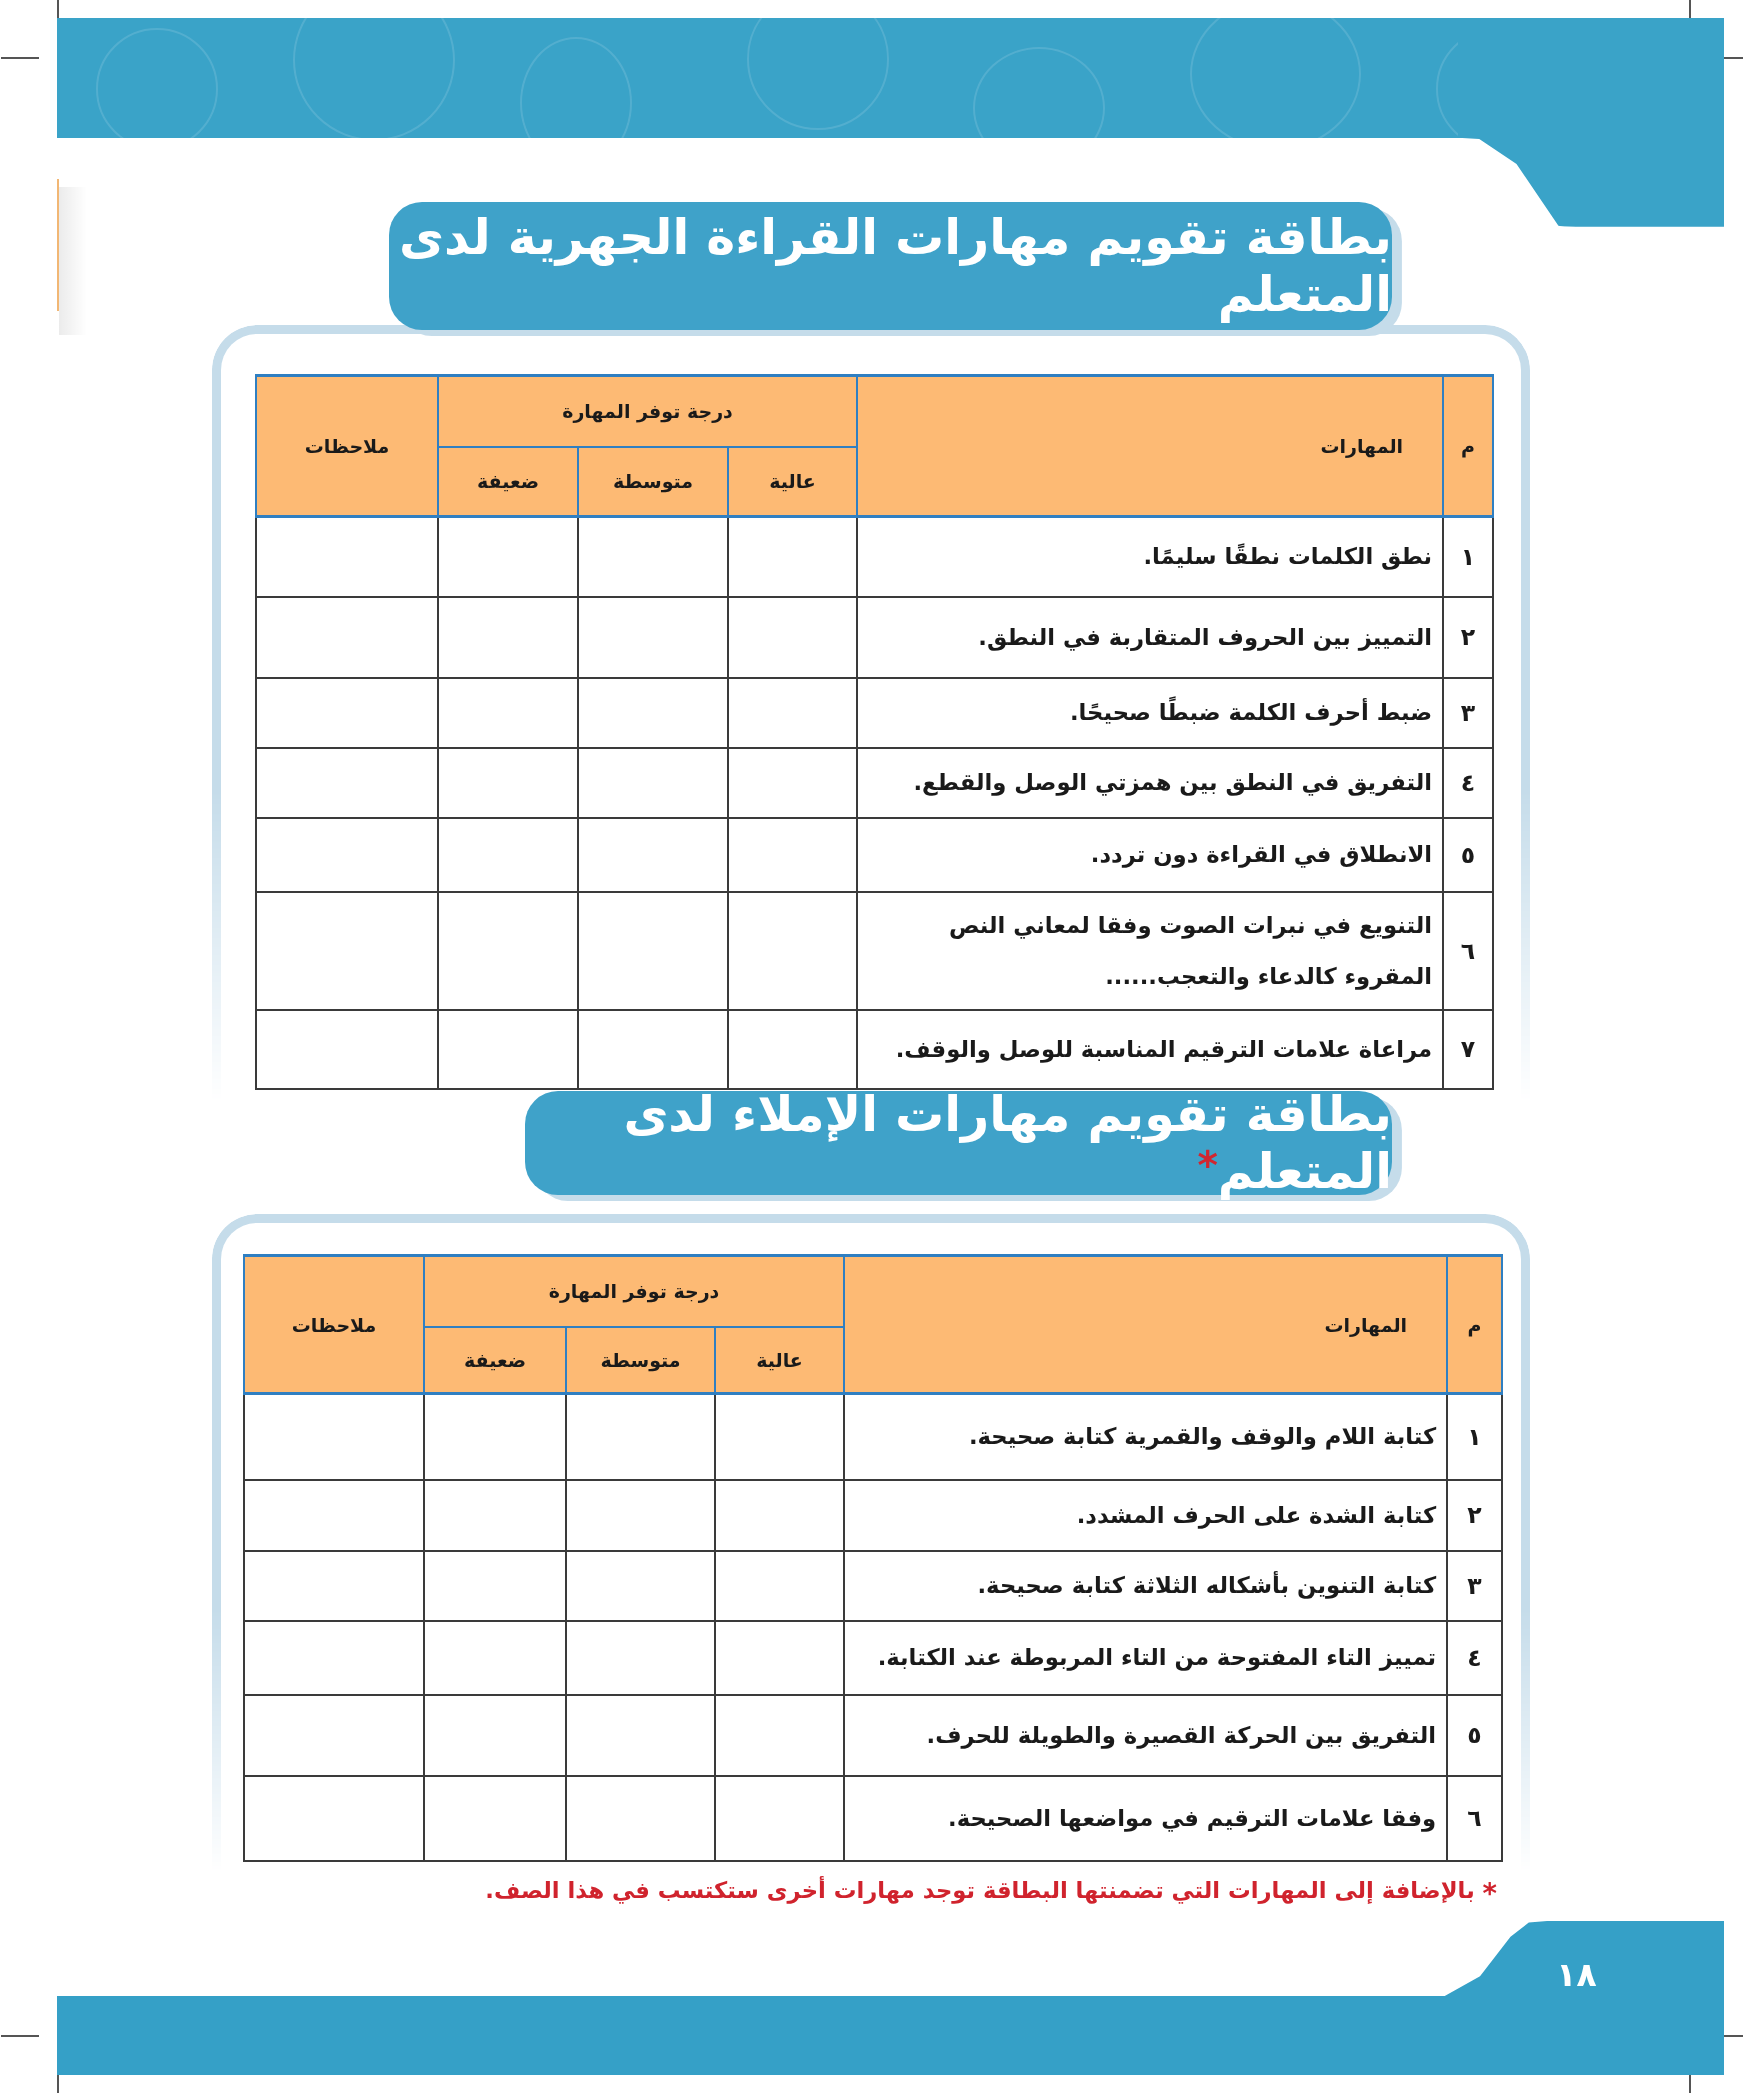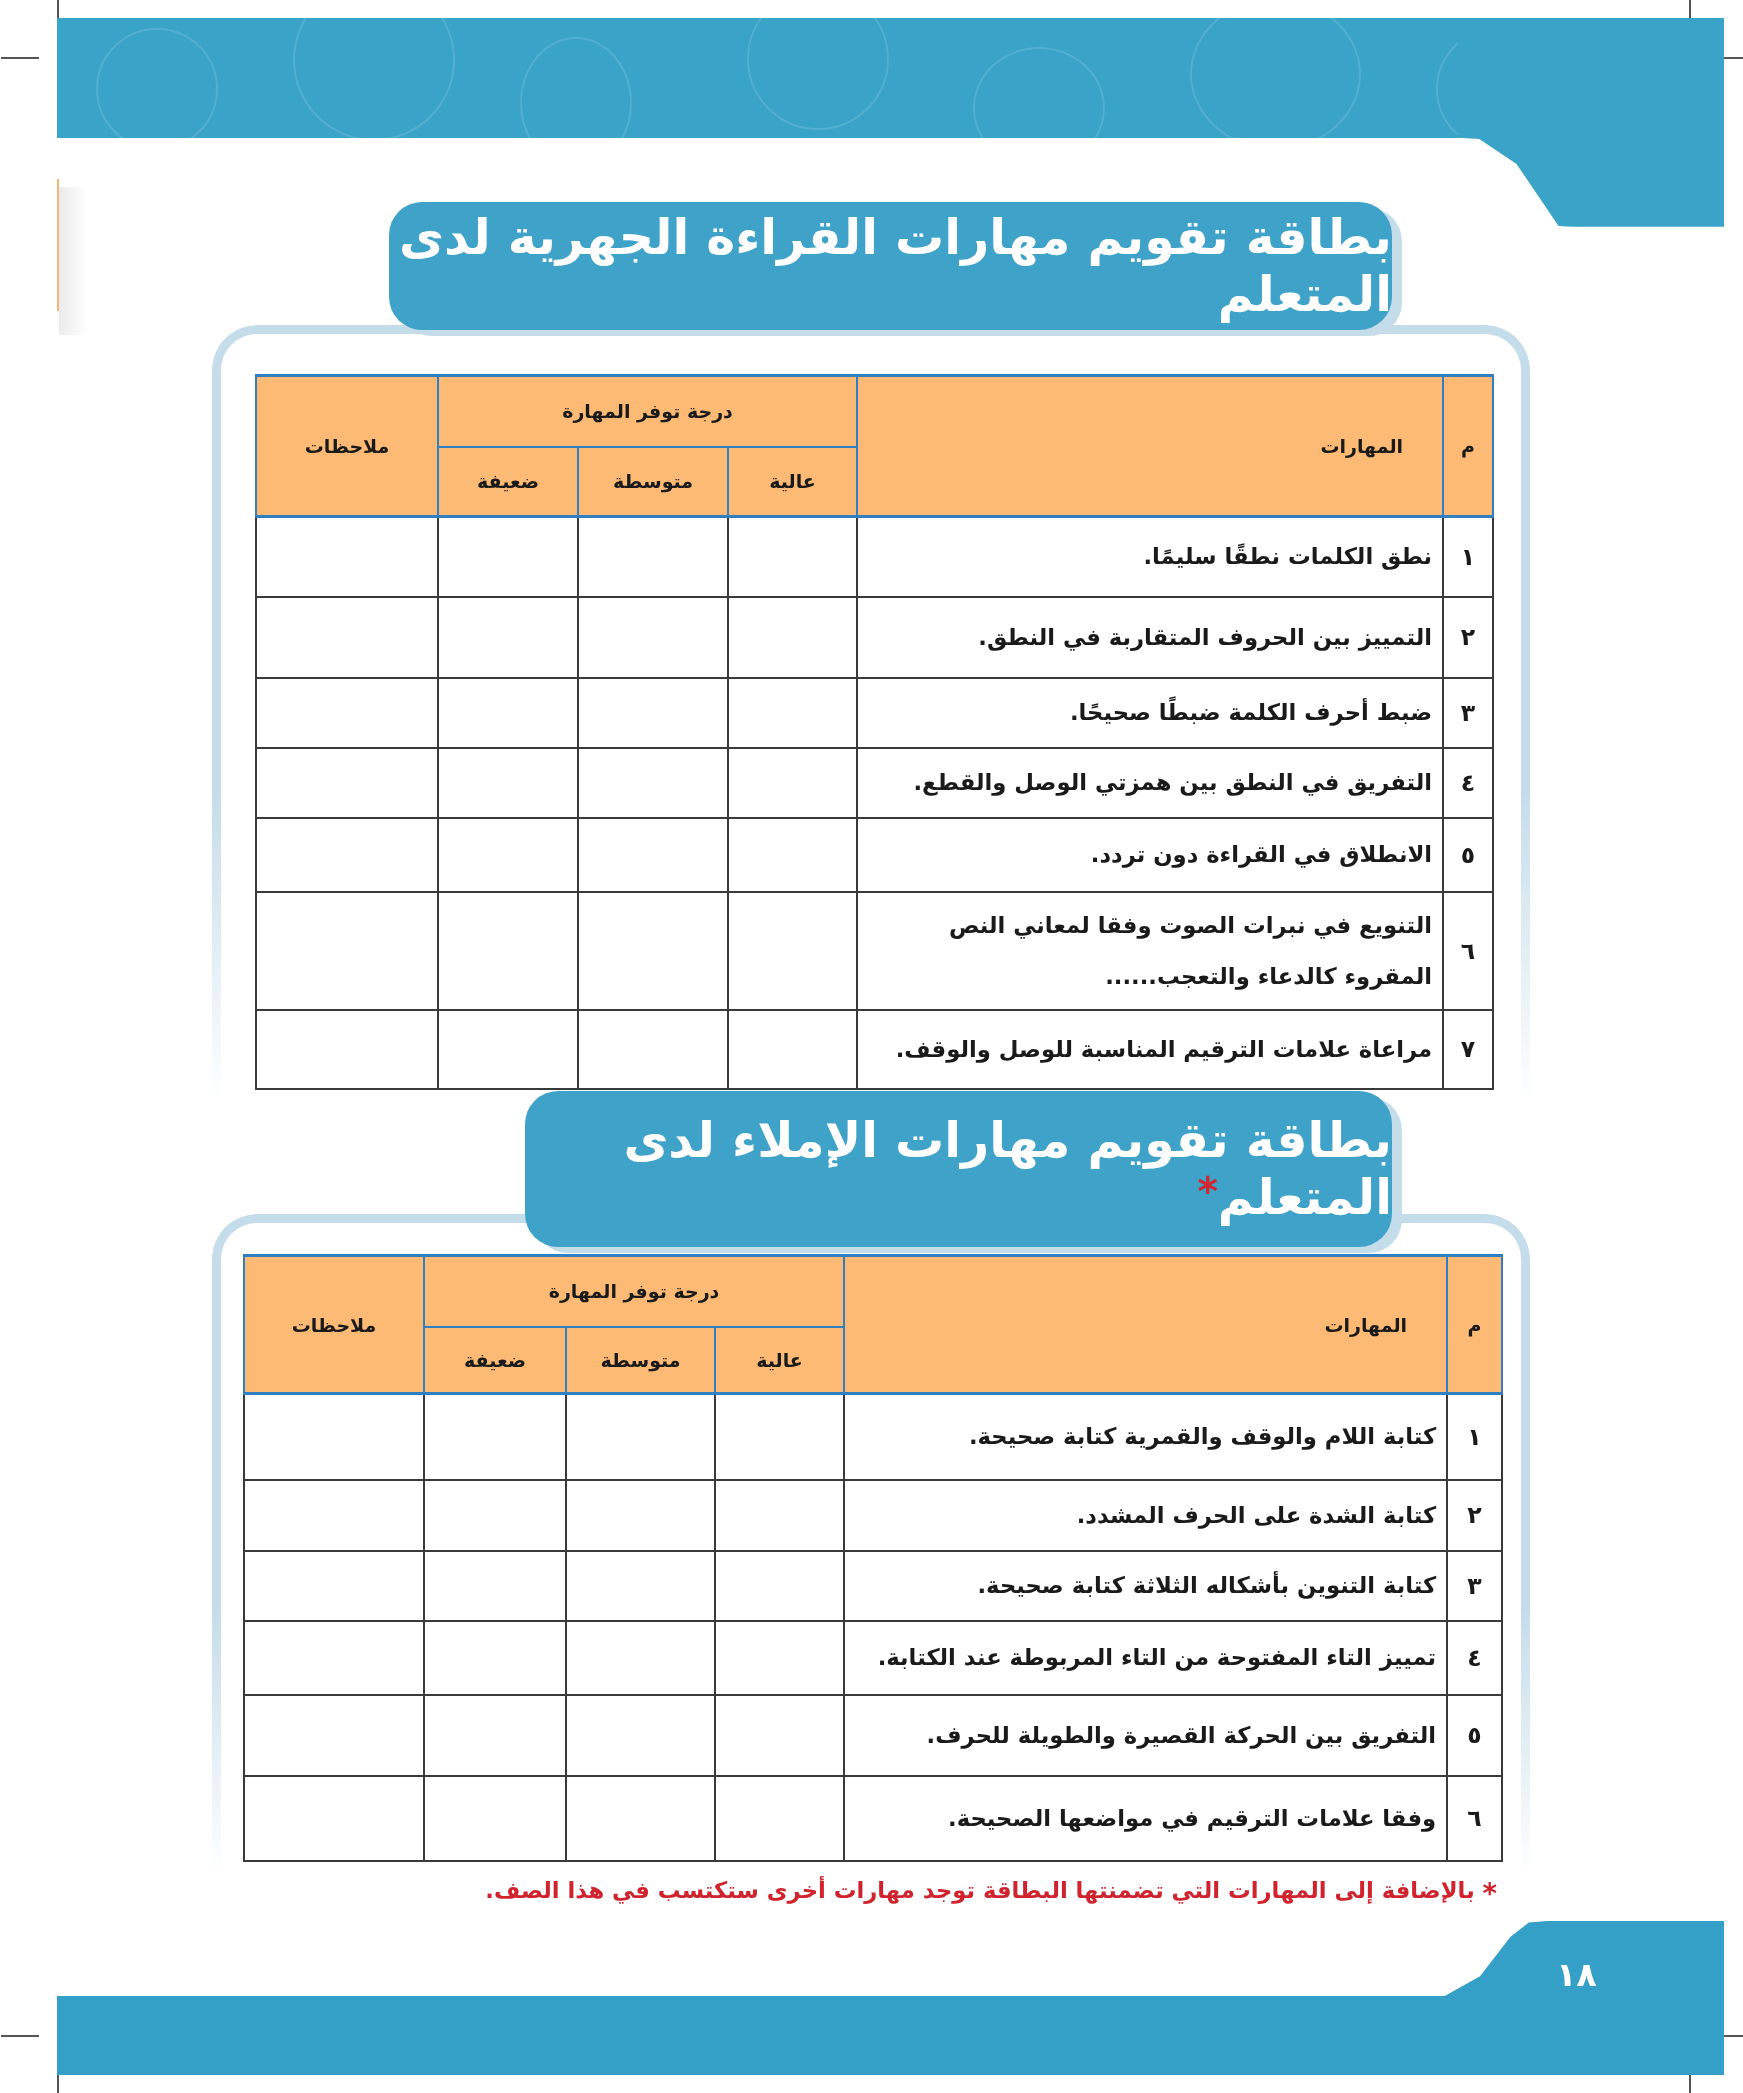--- a/index.html
+++ b/index.html
@@ -199,21 +199,21 @@
       <td class="skill">مراعاة علامات الترقيم المناسبة للوصل والوقف.</td>
       <td></td>
         <td></td>
         <td></td>
         <td></td>
     </tr>
   </tbody>
 </table>
 
 <div class="card-frame" style="left:212px;top:1214px;width:1300px;height:650px"></div>
-<div class="title-pill" style="left:525px;top:1091px;width:867px;height:156px">
+<div class="title-pill" style="left:525px;top:1091px;width:867px;height:104px">
   <span>
     <span>بطاقة تقويم مهارات الإملاء لدى المتعلم</span><span class="star">*</span>
   </span>
 </div>
 
 <table class="skills" style="left:243px;top:1254px;width:1258px">
   <colgroup>
     <col style="width:55px">
       <col style="width:603px">
       <col style="width:129px">

